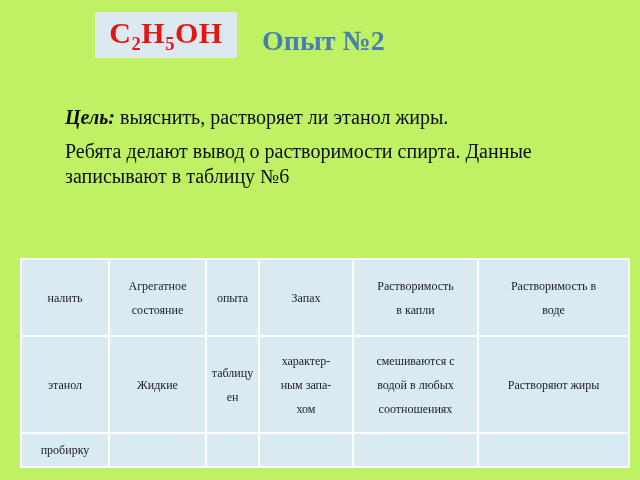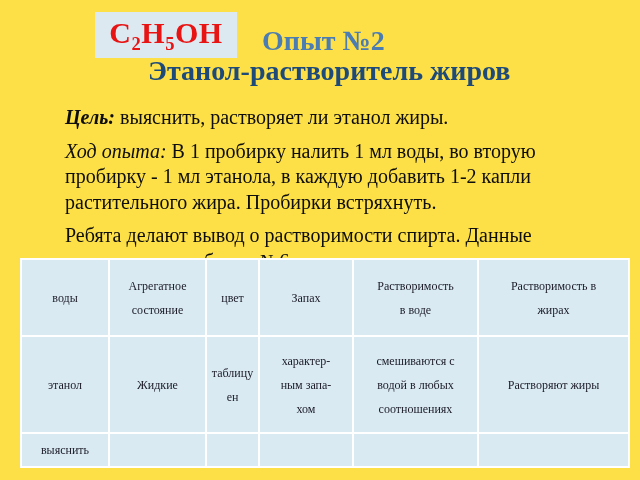--- a/index.html
+++ b/index.html
@@ -12,21 +12,21 @@
     --text-dark: #1b1b27;
   }
   * { margin: 0; padding: 0; box-sizing: border-box; }
   html, body { background: #ffffff; }
   body { width: 640px; height: 480px; font-family: "Liberation Serif", serif; }
 
   .slide {
     position: relative;
     width: 640px;
     height: 480px;
-    background: #fde047;
+    background: #bef264;
     overflow: hidden;
   }
 
   .formula-box {
     position: absolute;
     left: 95px; top: 12px;
     width: 142px; height: 46px;
     background: var(--box-bg);
     display: flex; align-items: center; justify-content: center;
     color: var(--formula-red);
@@ -97,66 +97,64 @@
 <body>
 
 <div class="slide">
 
   <div class="formula-box">
     <span><span>C</span><sub>2</sub><span>H</span><sub>5</sub><span>OH</span></span>
   </div>
 
   <div class="experiment-title">Опыт №2</div>
 
-  <div class="subtitle">Этанол-растворитель жиров</div>
 
   <div class="body-text">
       <p class="para"><span class="seg-bold-italic">Цель: </span><span class="seg-normal">выяснить, растворяет ли этанол жиры.</span></p>
-      <p class="para"><span class="seg-italic">Ход опыта: </span><span class="seg-normal">В 1 пробирку налить 1 мл воды, во вторую пробирку - 1 мл этанола, в каждую добавить 1-2 капли растительного жира. Пробирки встряхнуть.</span></p>
       <p class="para"><span class="seg-normal">Ребята делают вывод о растворимости спирта. Данные записывают в таблицу №6</span></p>
     </div>
 
   <table class="results">
     <colgroup>
       <col class="c1">
         <col class="c2">
         <col class="c3">
         <col class="c4">
         <col class="c5">
         <col class="c6">
     </colgroup>
     <thead>
       <tr>
-          <th>воды</th>
+          <th>налить</th>
           <th>Агрегатное
 состояние</th>
-          <th>цвет</th>
+          <th>опыта</th>
           <th>Запах</th>
           <th>Растворимость
-в воде</th>
+в капли</th>
           <th>Растворимость в
-жирах</th>
+воде</th>
         </tr>
     </thead>
     <tbody>
         <tr>
           <td>этанол</td>
           <td>Жидкие</td>
           <td>таблицу
 ен</td>
           <td>характер-
 ным запа-
 хом</td>
           <td>смешиваются с
 водой в любых
 соотношениях</td>
           <td>Растворяют жиры</td>
         </tr>
         <tr>
-          <td>выяснить</td>
+          <td>пробирку</td>
           <td></td>
           <td></td>
           <td></td>
           <td></td>
           <td></td>
         </tr>
       </tbody>
   </table>
 
 </div>

